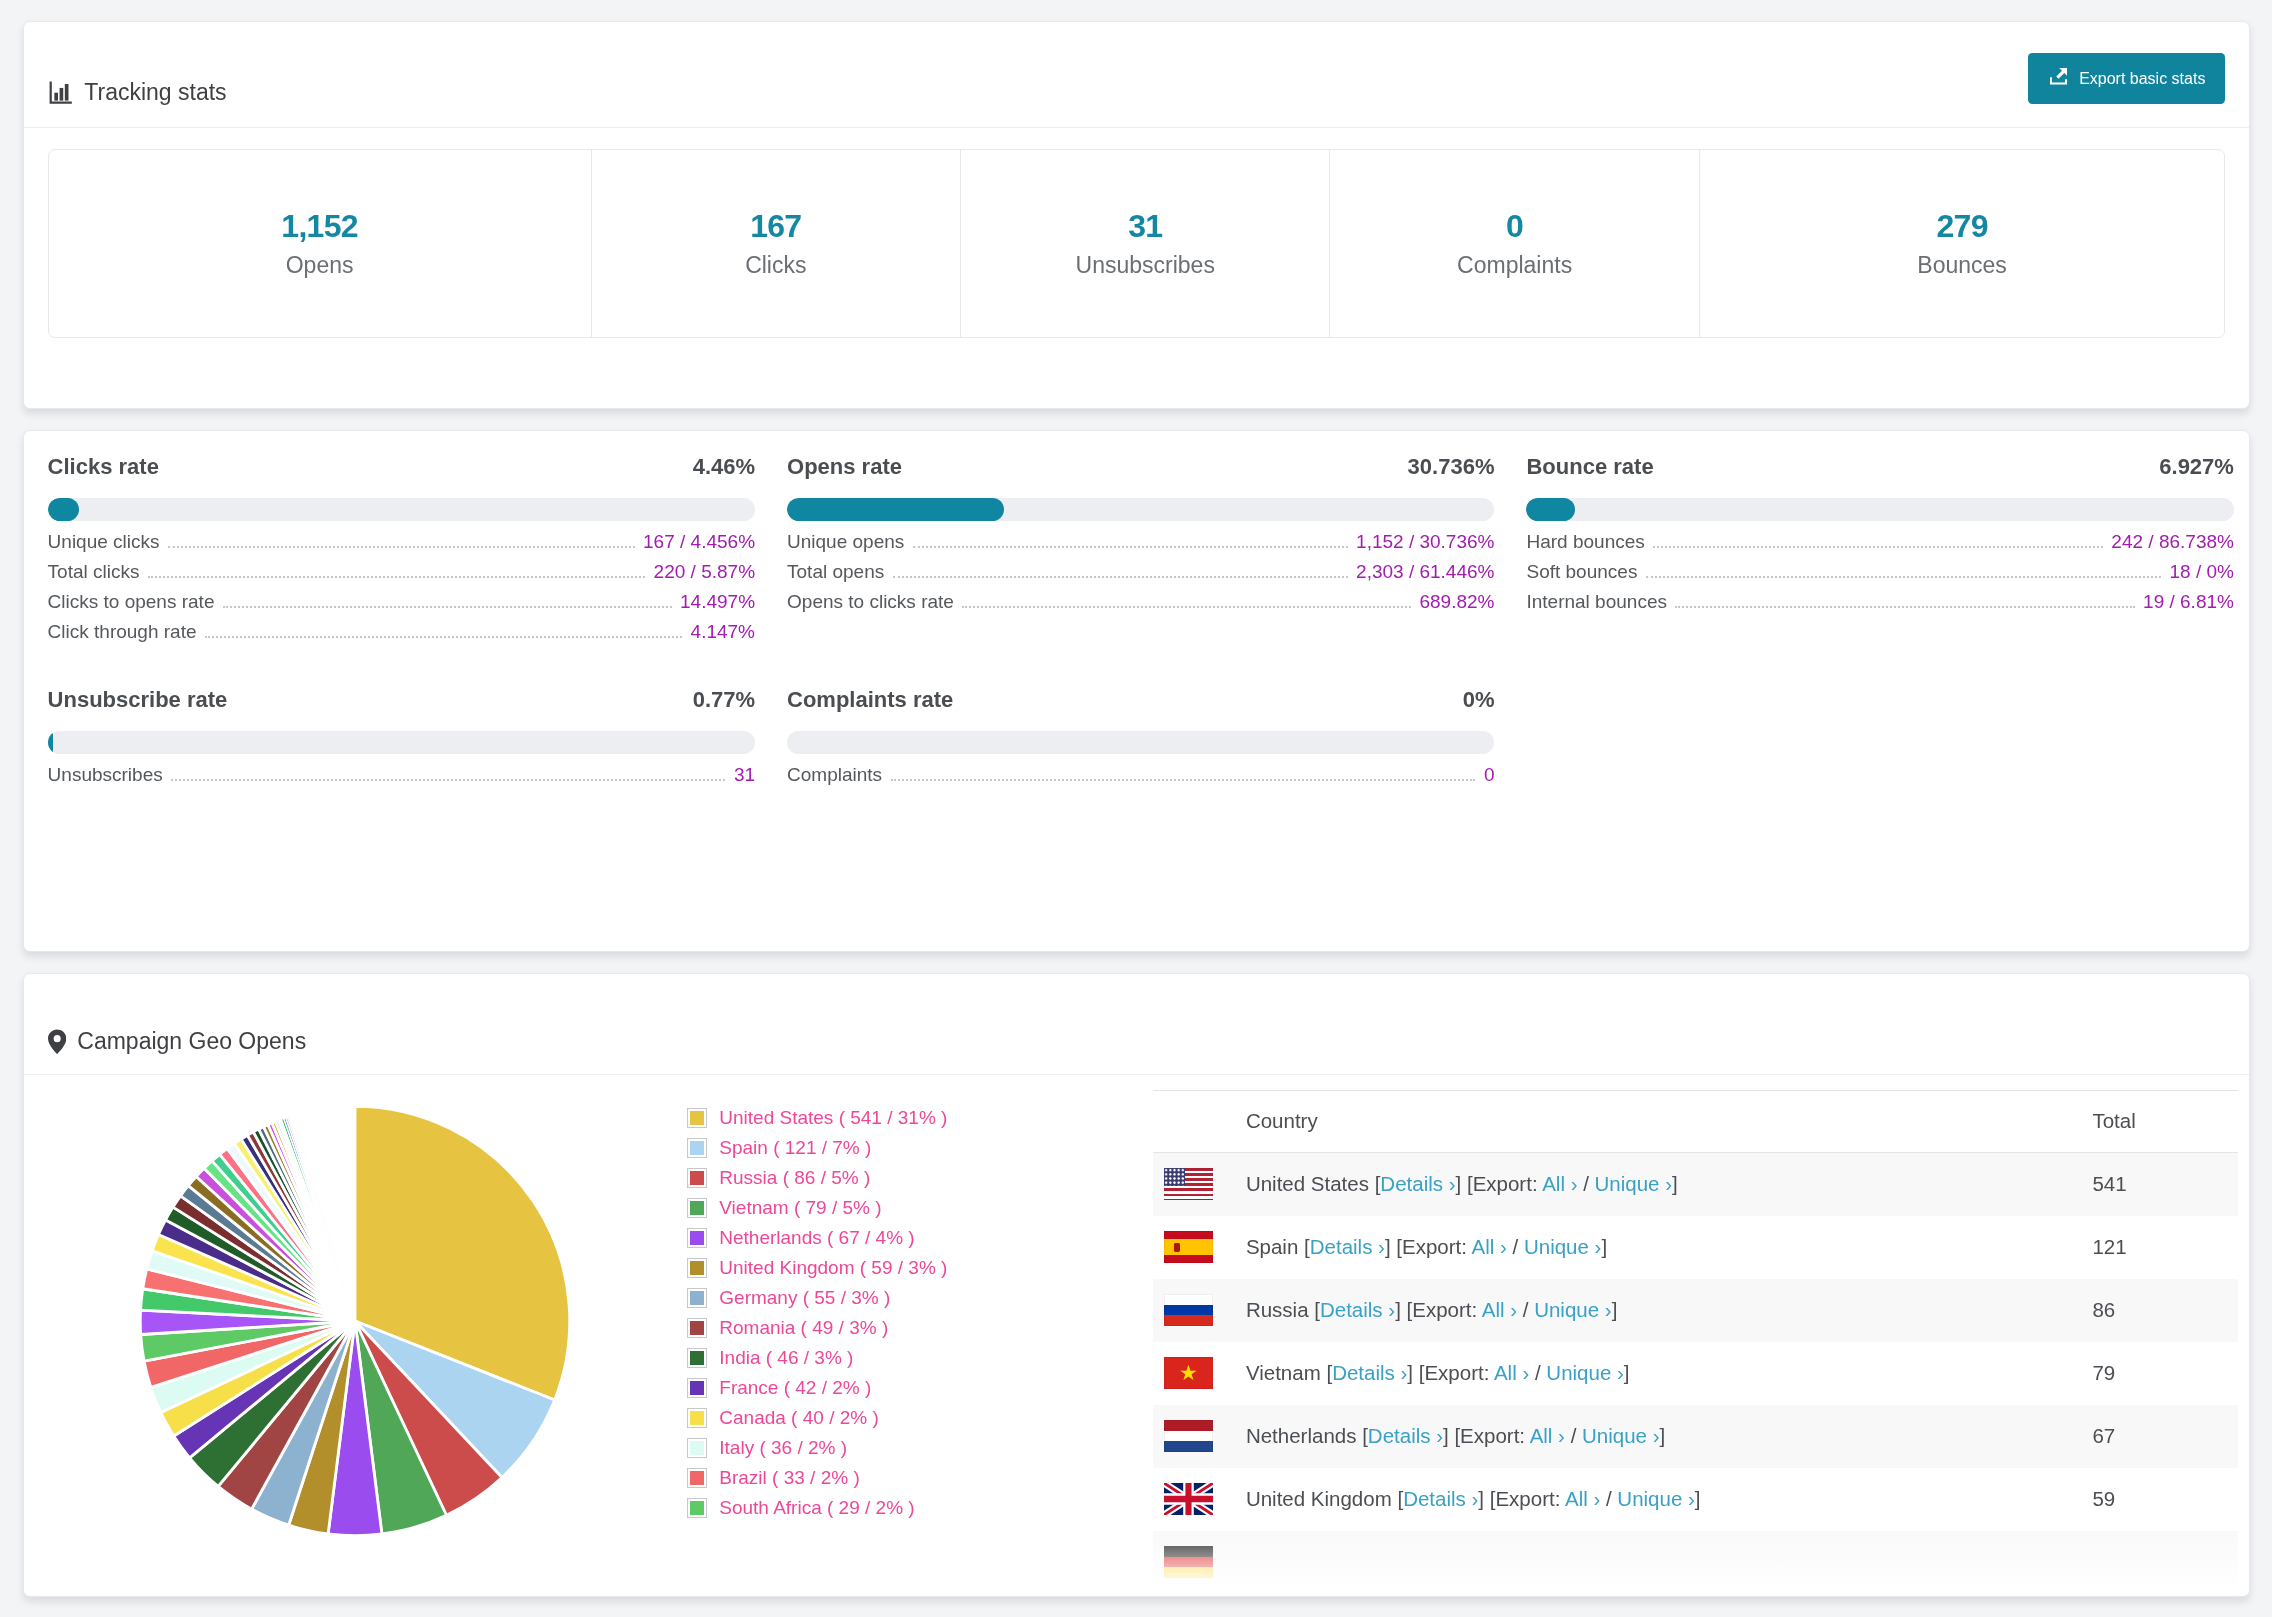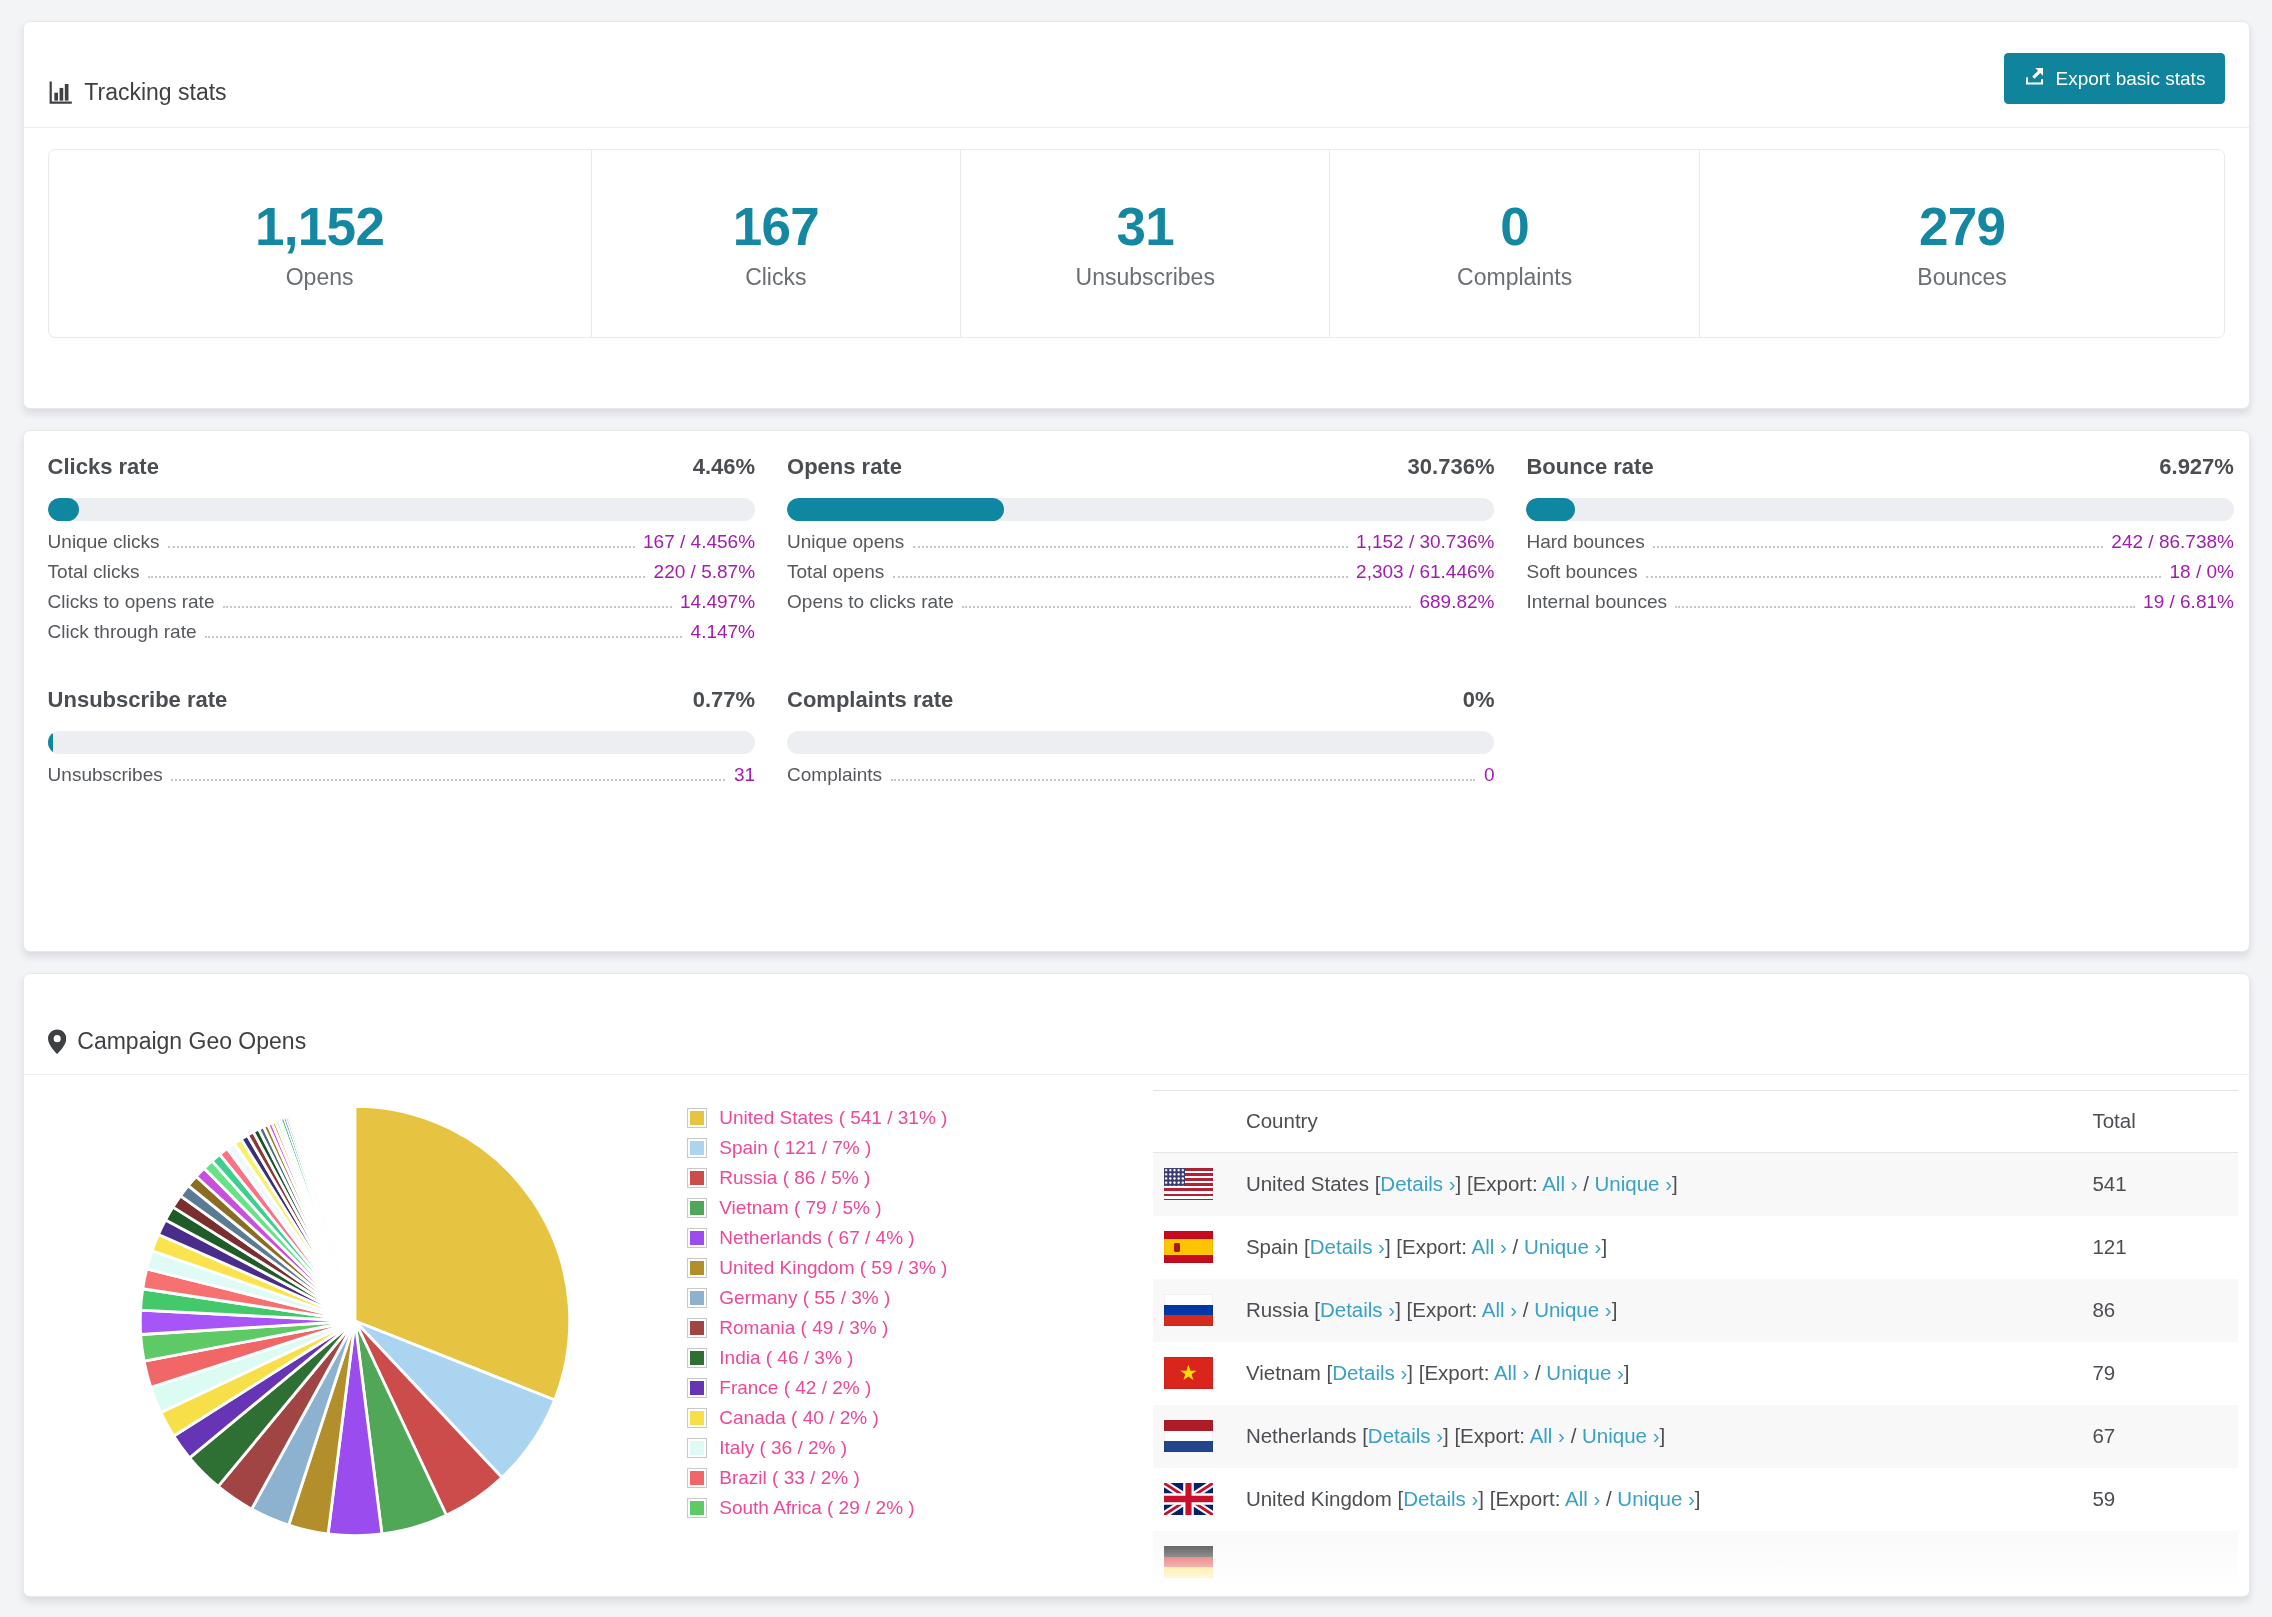--- a/index.html
+++ b/index.html
@@ -25,37 +25,37 @@
     border-bottom:1.4px solid #ededf0;
   }
   .card-title { display:flex; align-items:center; font-size:23px; color:#3e4043;margin-top:36px; }
   .card-title .icon { margin-right:11.3px; display:inline-flex; }
 
   
   .card-tracking { height:388px; }
   .btn-export {
     display:flex; align-items:center; gap:10px;
     background:#11849d; color:#fff; border:none;
-    font-family:inherit; font-size:19px;
+    font-family:inherit; font-size:16px;
     padding:12.7px 20px; border-radius:4.2px; cursor:pointer;margin-top:8px;
   }
   .stats-box {
     margin:21px 24px 0;
     height:189px;
     border:1.4px solid #e8e9ec;
     border-radius:7px;
     display:grid;
     grid-template-columns:1.47fr 1fr 1fr 1fr 1.42fr;
   }
   .stat-cell {
     display:flex; flex-direction:column; align-items:center; justify-content:center;
     border-right:1.4px solid #e8e9ec;
   }
   .stat-cell:last-child { border-right:none; }
-  .stat-value { font-size:53px; font-weight:bold; color:#1488a3; letter-spacing:-0.7px; }
+  .stat-value { font-size:32px; font-weight:bold; color:#1488a3; letter-spacing:-0.7px; }
   .stat-label { font-size:23px; color:#6b6f73; margin-top:7px; }
 
   
   .card-rates { height:522px; padding:22.6px 15.5px 0 24px; overflow:hidden; }
   .rates-row { display:grid; grid-template-columns:1fr 1fr 1fr; column-gap:32px; }
   .rates-row.second { margin-top:44px; }
   .rate-head { display:flex; justify-content:space-between; align-items:baseline; }
   .rate-title { font-size:22px; font-weight:bold; color:#4a4d51; }
   .rate-value { font-size:22px; font-weight:bold; color:#4a4d51; }
   .rate-bar {

